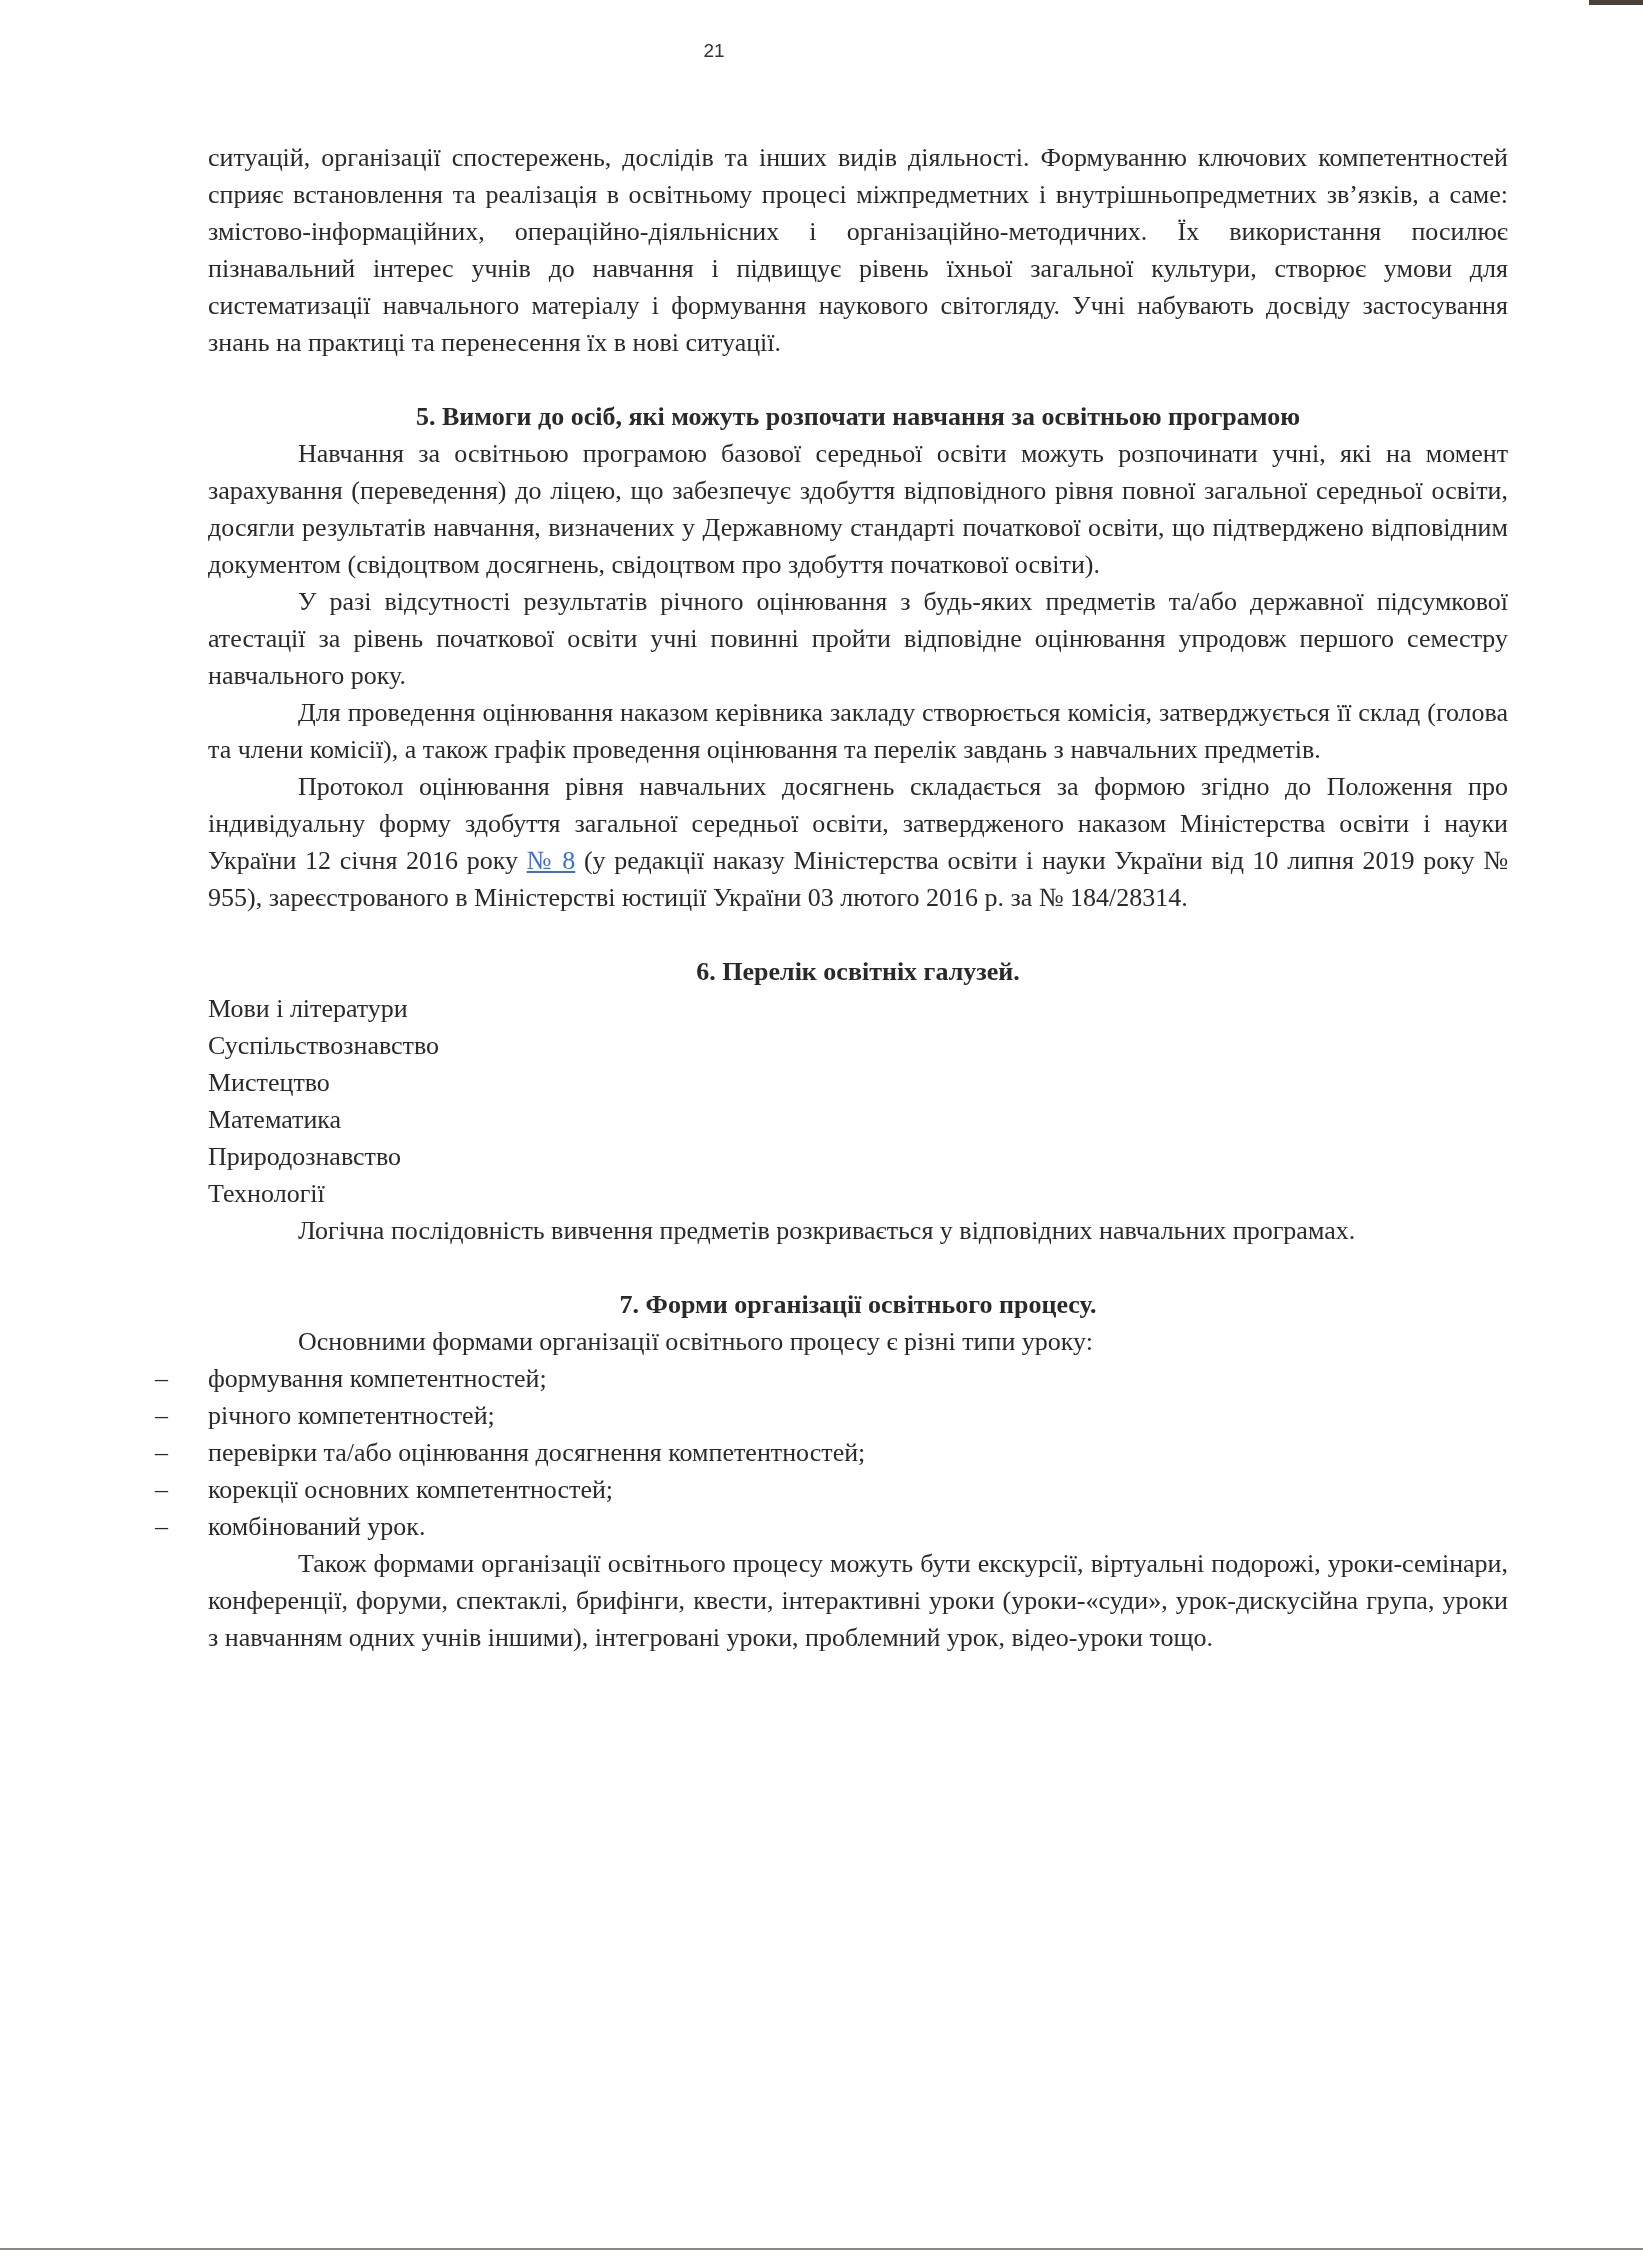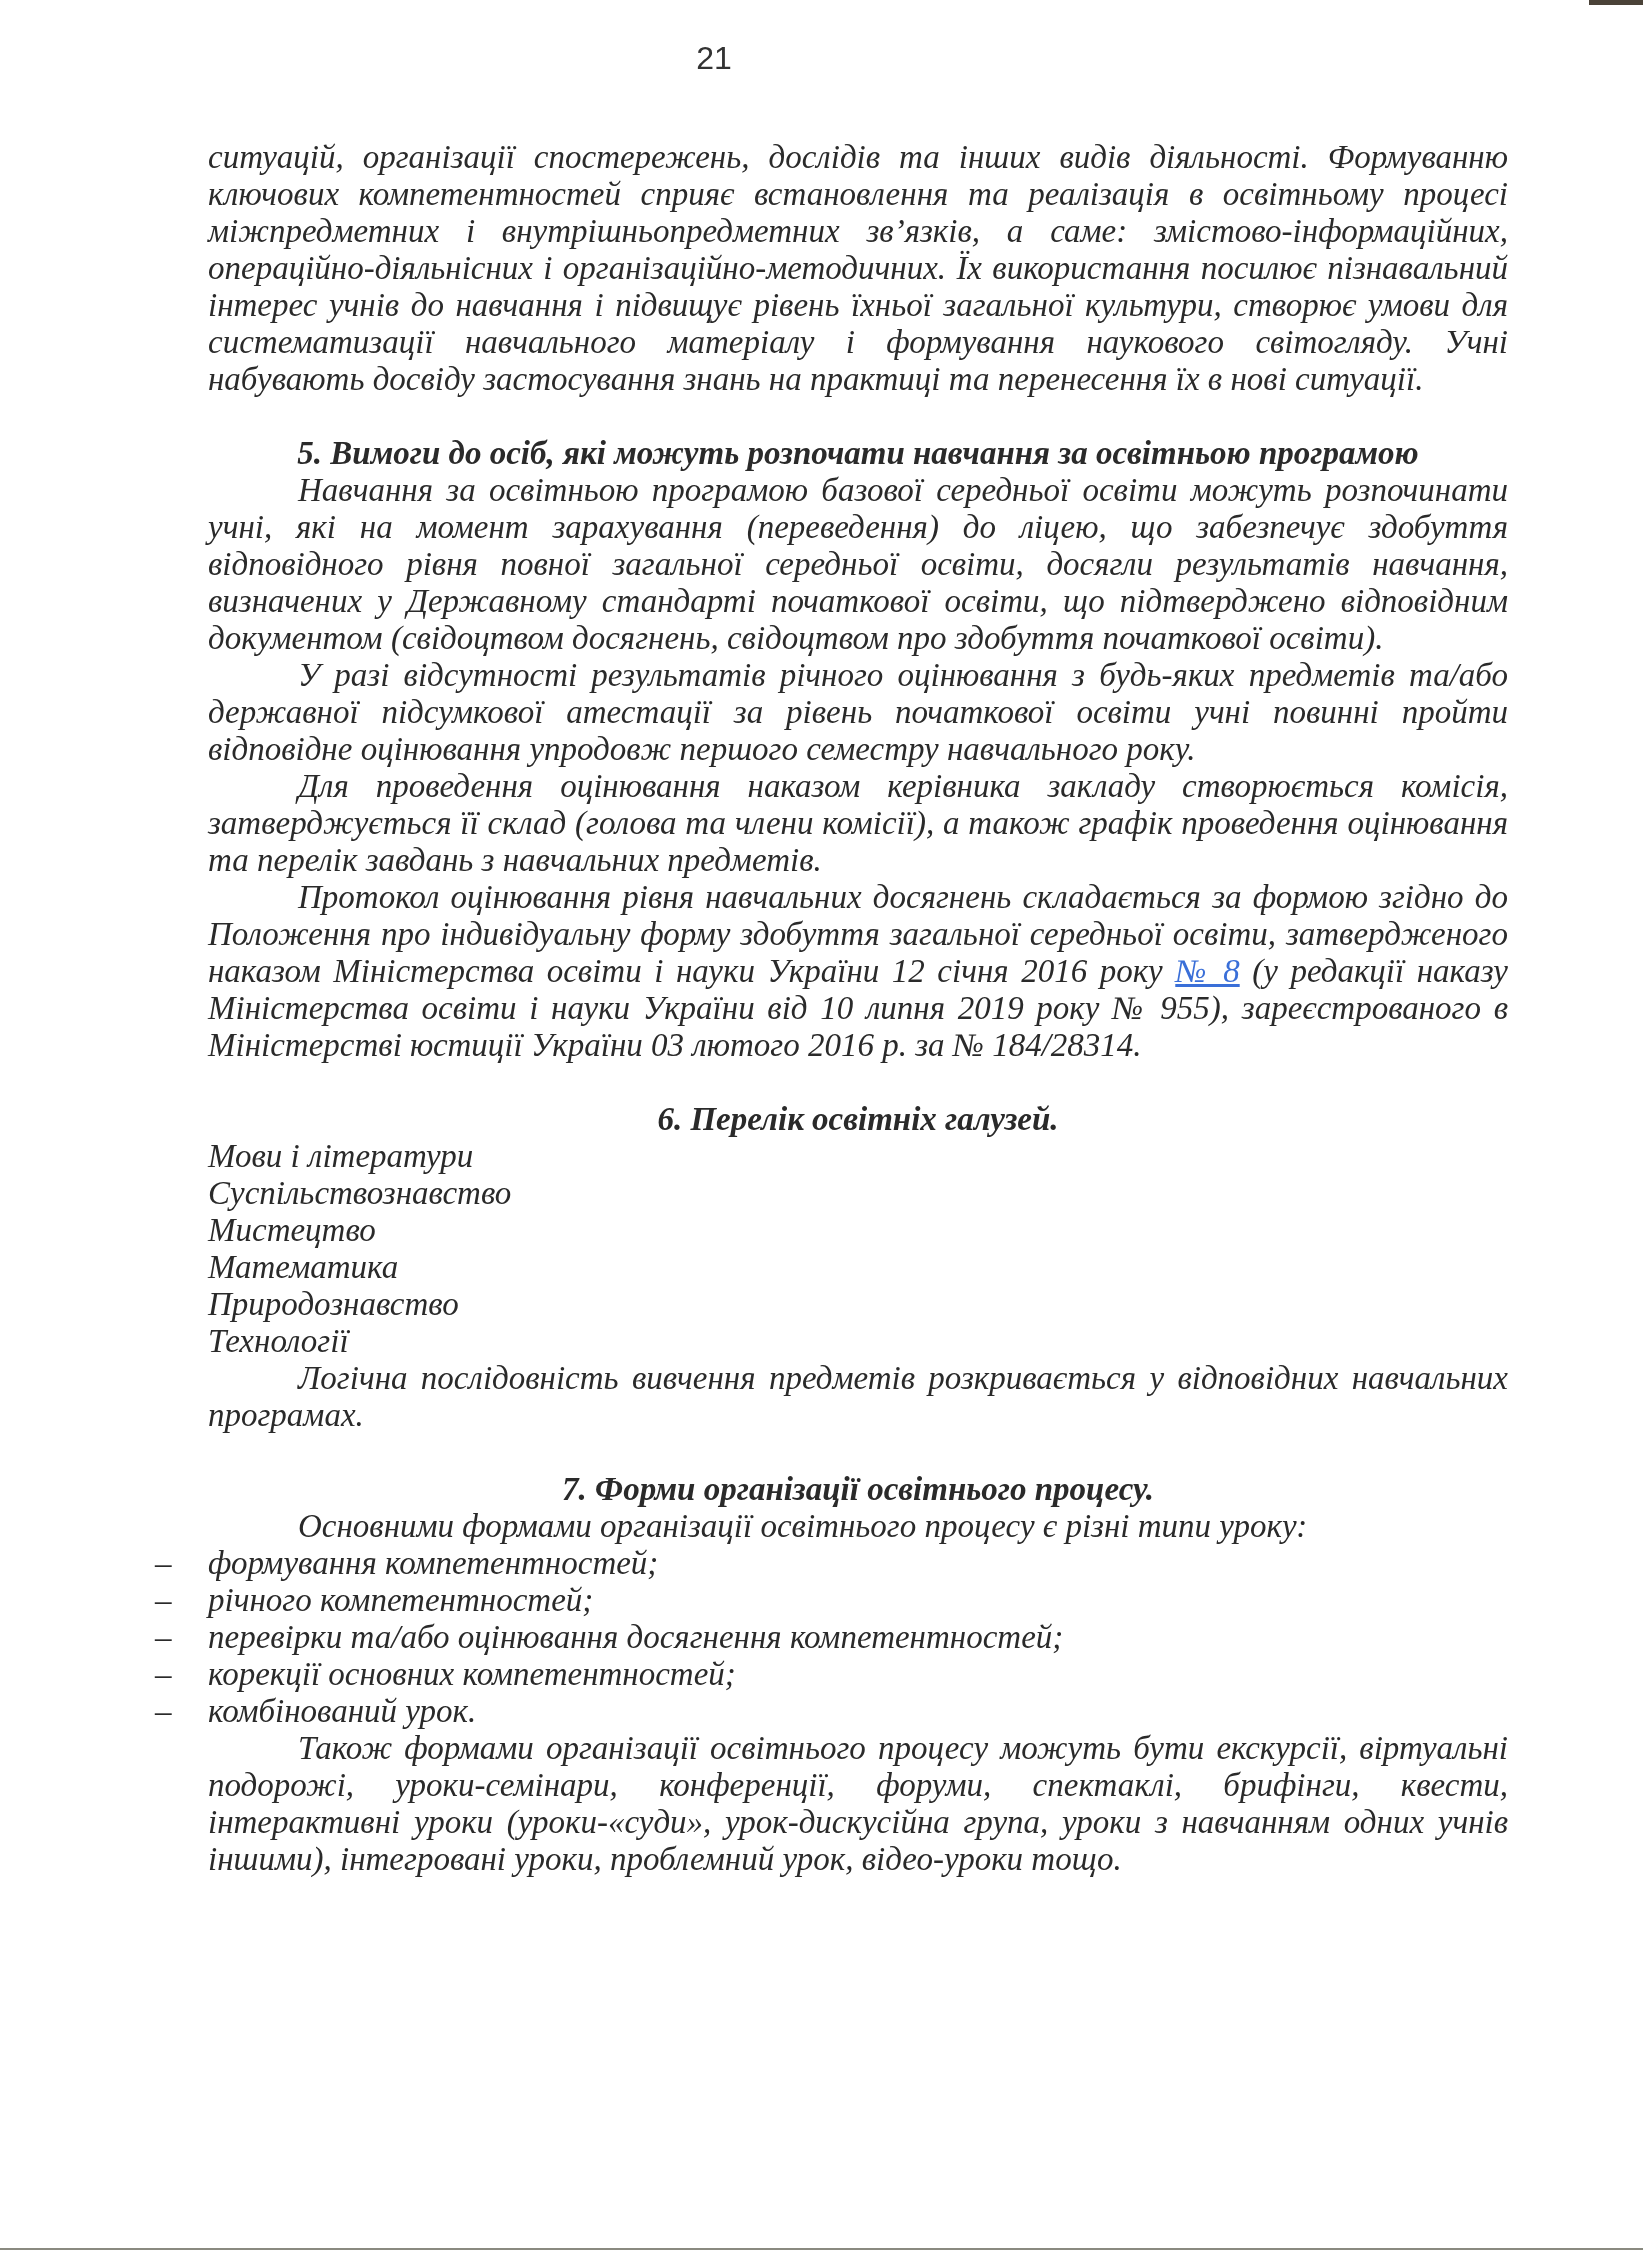--- a/index.html
+++ b/index.html
@@ -2,31 +2,31 @@
 <html style="font-size:10.3px"><head>
 <meta charset="utf-8">
 <style>
   html, body { margin: 0; padding: 0; }
   body {
     width: 1643px; height: 2261px; background: #ffffff; position: relative; overflow: hidden;
     font-family: "Liberation Serif", "DejaVu Serif", serif; color: #2a2a2a;
   }
   .page-number {
     position: absolute; top: 40px; left: 0; width: 1428px; text-align: center;
-    font-family: "Liberation Sans", "DejaVu Sans", sans-serif; font-size: 32px; color: #333;
+    font-family: "Liberation Sans", "DejaVu Sans", sans-serif; font-size: 19px; color: #333;
   }
   .corner-mark {
     position: absolute; top: 0; right: 0; width: 54px; height: 4.5px; background: #4a4238;
   }
   .bottom-rule {
     position: absolute; left: 0; width: 1643px; top: 2248px; height: 1.9px; background: #8a8a80;
   }
   .content {
     position: absolute; left: 208px; top: 139px; width: 1300px;
-    font-size: 33px; line-height: 37px; font-style: italic;
+    font-size: 26px; line-height: 37px;
   }
   p { margin: 0; text-align: justify; text-align-last: left; }
   .indent { text-indent: 90px; }
   .heading { font-weight: bold; text-align: center; text-align-last: center; }
   .h5 { margin-top: 37px; padding-left: 0; }
   .h6 { margin-top: 37px; }
   .h7 { margin-top: 37px; }
   .plain-list { list-style: none; margin: 0; padding: 0; }
   .plain-list li { margin: 0; }
   .dash-list { list-style: none; margin: 0; padding: 0; }

